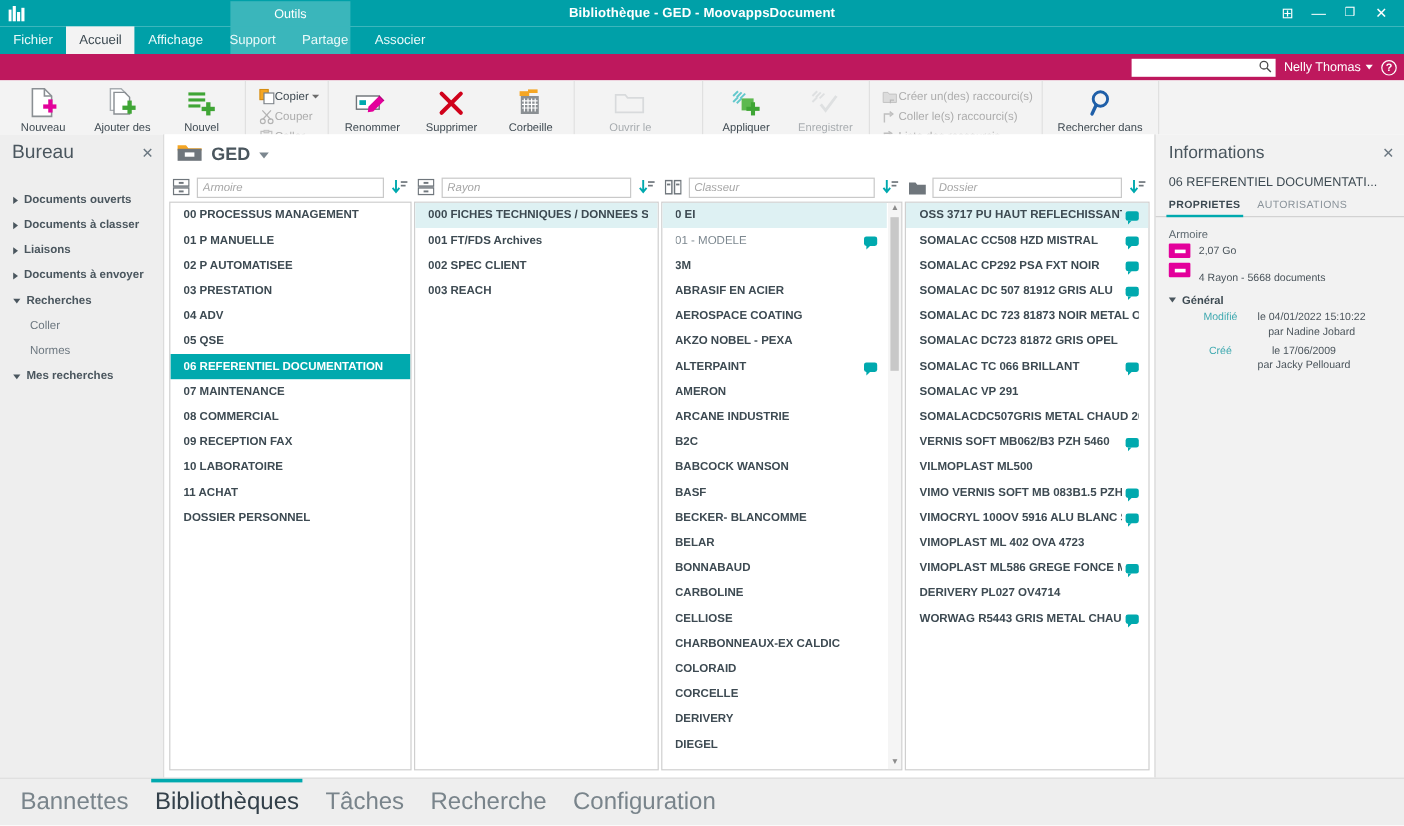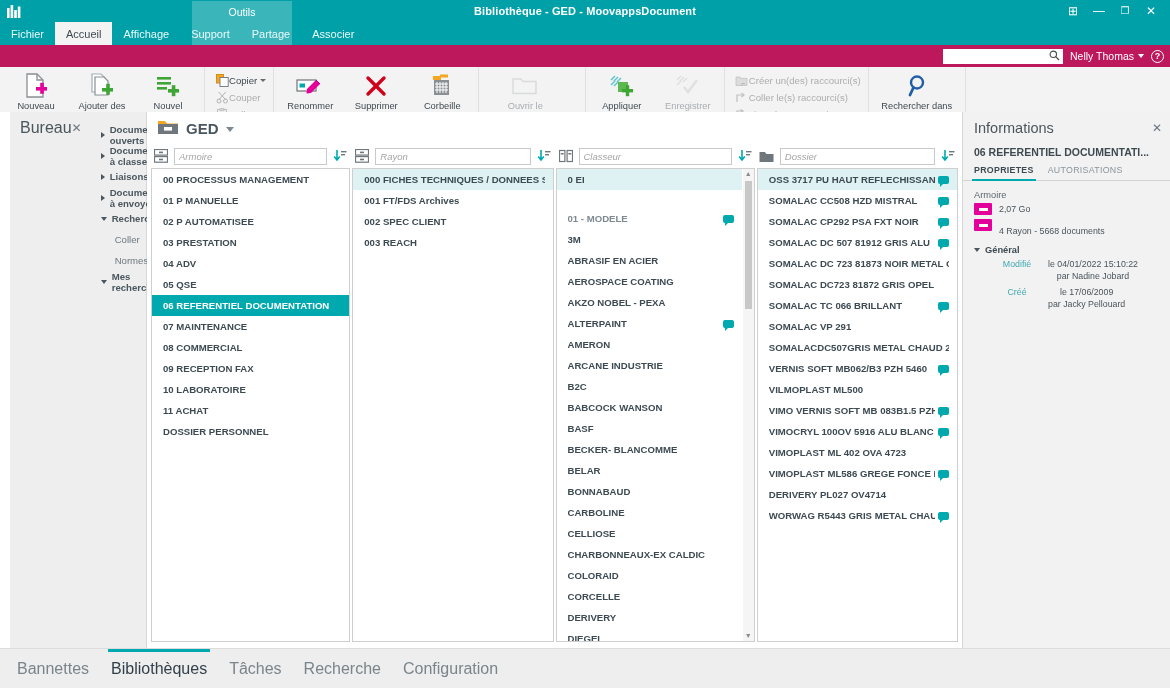--- a/index.html
+++ b/index.html
@@ -132,23 +132,22 @@
   }
 
   
   .workarea {
     position: absolute; top: 112px; left: 0; right: 0; bottom: 40px;
     display: flex; background: #ffffff;
   }
 
   
   .leftpane {
-    width: 137px; background: #eeeeee; display: flex; flex-direction: row;
+    width: 137px; background: #eeeeee; display: flex; flex-direction: column;
     border-right: 1px solid #d8d8d8;
-    margin-left: 10px;
   }
   .leftpane-head {
     height: 32px; display: flex; align-items: center; padding: 0 8px 0 10px;
     position: relative;
   }
   .leftpane-title { font-size: 16px; color: #4a565e; }
   .leftpane-close {
     margin-left: auto; color: #6b7781; font-size: 12px; cursor: default;
   }
   .nav-list { padding-top: 12px; }
@@ -211,21 +210,21 @@
     overflow: hidden; position: relative; min-height: 0;
   }
   .col-list-inner { height: 100%; overflow: hidden; }
   .litem {
     height: 21px; display: flex; align-items: center; padding: 0 8px 0 11px;
     font-size: 9.6px; font-weight: bold; color: #3d4a52; white-space: nowrap;
     overflow: hidden; cursor: default; position: relative;
   }
   .litem.selected { background: #00a9ae; color: #ffffff; }
   .litem.sel-light { background: #def1f3; }
-  .litem.muted { color: #7d8890; font-weight: bold; margin-top: 18px; }
+  .litem.muted { color: #7d8890; font-weight: normal; }
   .litem .ltext { overflow: hidden; text-overflow: clip; flex: 1; min-width: 0; }
   .bubble {
     width: 11px; height: 8px; background: #00a9ae; border-radius: 2px;
     position: relative; flex: 0 0 auto; margin-left: 3px;
   }
   .bubble::after {
     content: ""; position: absolute; left: 2px; bottom: -3px;
     border-left: 3px solid #00a9ae; border-bottom: 3px solid transparent;
     border-right: 3px solid transparent;
   }
@@ -243,21 +242,21 @@
   .infopane {
     width: 208px; background: #f2f2f2; border-left: 1px solid #d8d8d8;
     display: flex; flex-direction: column;
   }
   .info-head {
     height: 32px; display: flex; align-items: center; padding: 0 8px 0 11px;
   }
   .info-title { font-size: 14.5px; color: #4a565e; }
   .info-close { margin-left: auto; color: #6b7781; font-size: 12px; cursor: default; }
   .info-sel {
-    font-size: 10.5px; font-weight: bold; color: #3d4a52; padding: 2px 10px 7px 11px;
+    font-size: 10.5px; font-weight: normal; color: #3d4a52; padding: 2px 10px 7px 11px;
     white-space: nowrap; overflow: hidden;
   }
   .info-tabs {
     display: flex; padding-left: 11px; gap: 14px; position: relative;
     border-bottom: 1px solid #d2d2d2;
   }
   .info-tab {
     font-size: 8.8px; letter-spacing: .3px; color: #8a939a; padding-bottom: 5px;
     cursor: default; position: relative;
   }
@@ -284,21 +283,21 @@
   .kv .v { font-size: 8.8px; color: #4a545b; line-height: 11.5px; }
 
   
   .bottombar {
     position: absolute; left: 0; right: 0; bottom: 0; height: 40px;
     background: #eeeeee; border-top: 1px solid #dcdcdc;
     display: flex; align-items: center; padding-left: 6px; gap: 0;
   }
   .bnav {
     position: relative; padding: 0 11px; height: 40px; display: flex;
-    align-items: center; font-size: 16px; color: #79848b; cursor: default; text-align: right;
+    align-items: center; font-size: 20px; color: #79848b; cursor: default; text-align: right;
   }
   .bnav.active { color: #33404a; }
   .bnav.active::before {
     content: ""; position: absolute; left: 8px; right: 8px; top: 0;
     height: 3px; background: #00a9ae;
   }
 </style>
 </head>
 <body>
 

